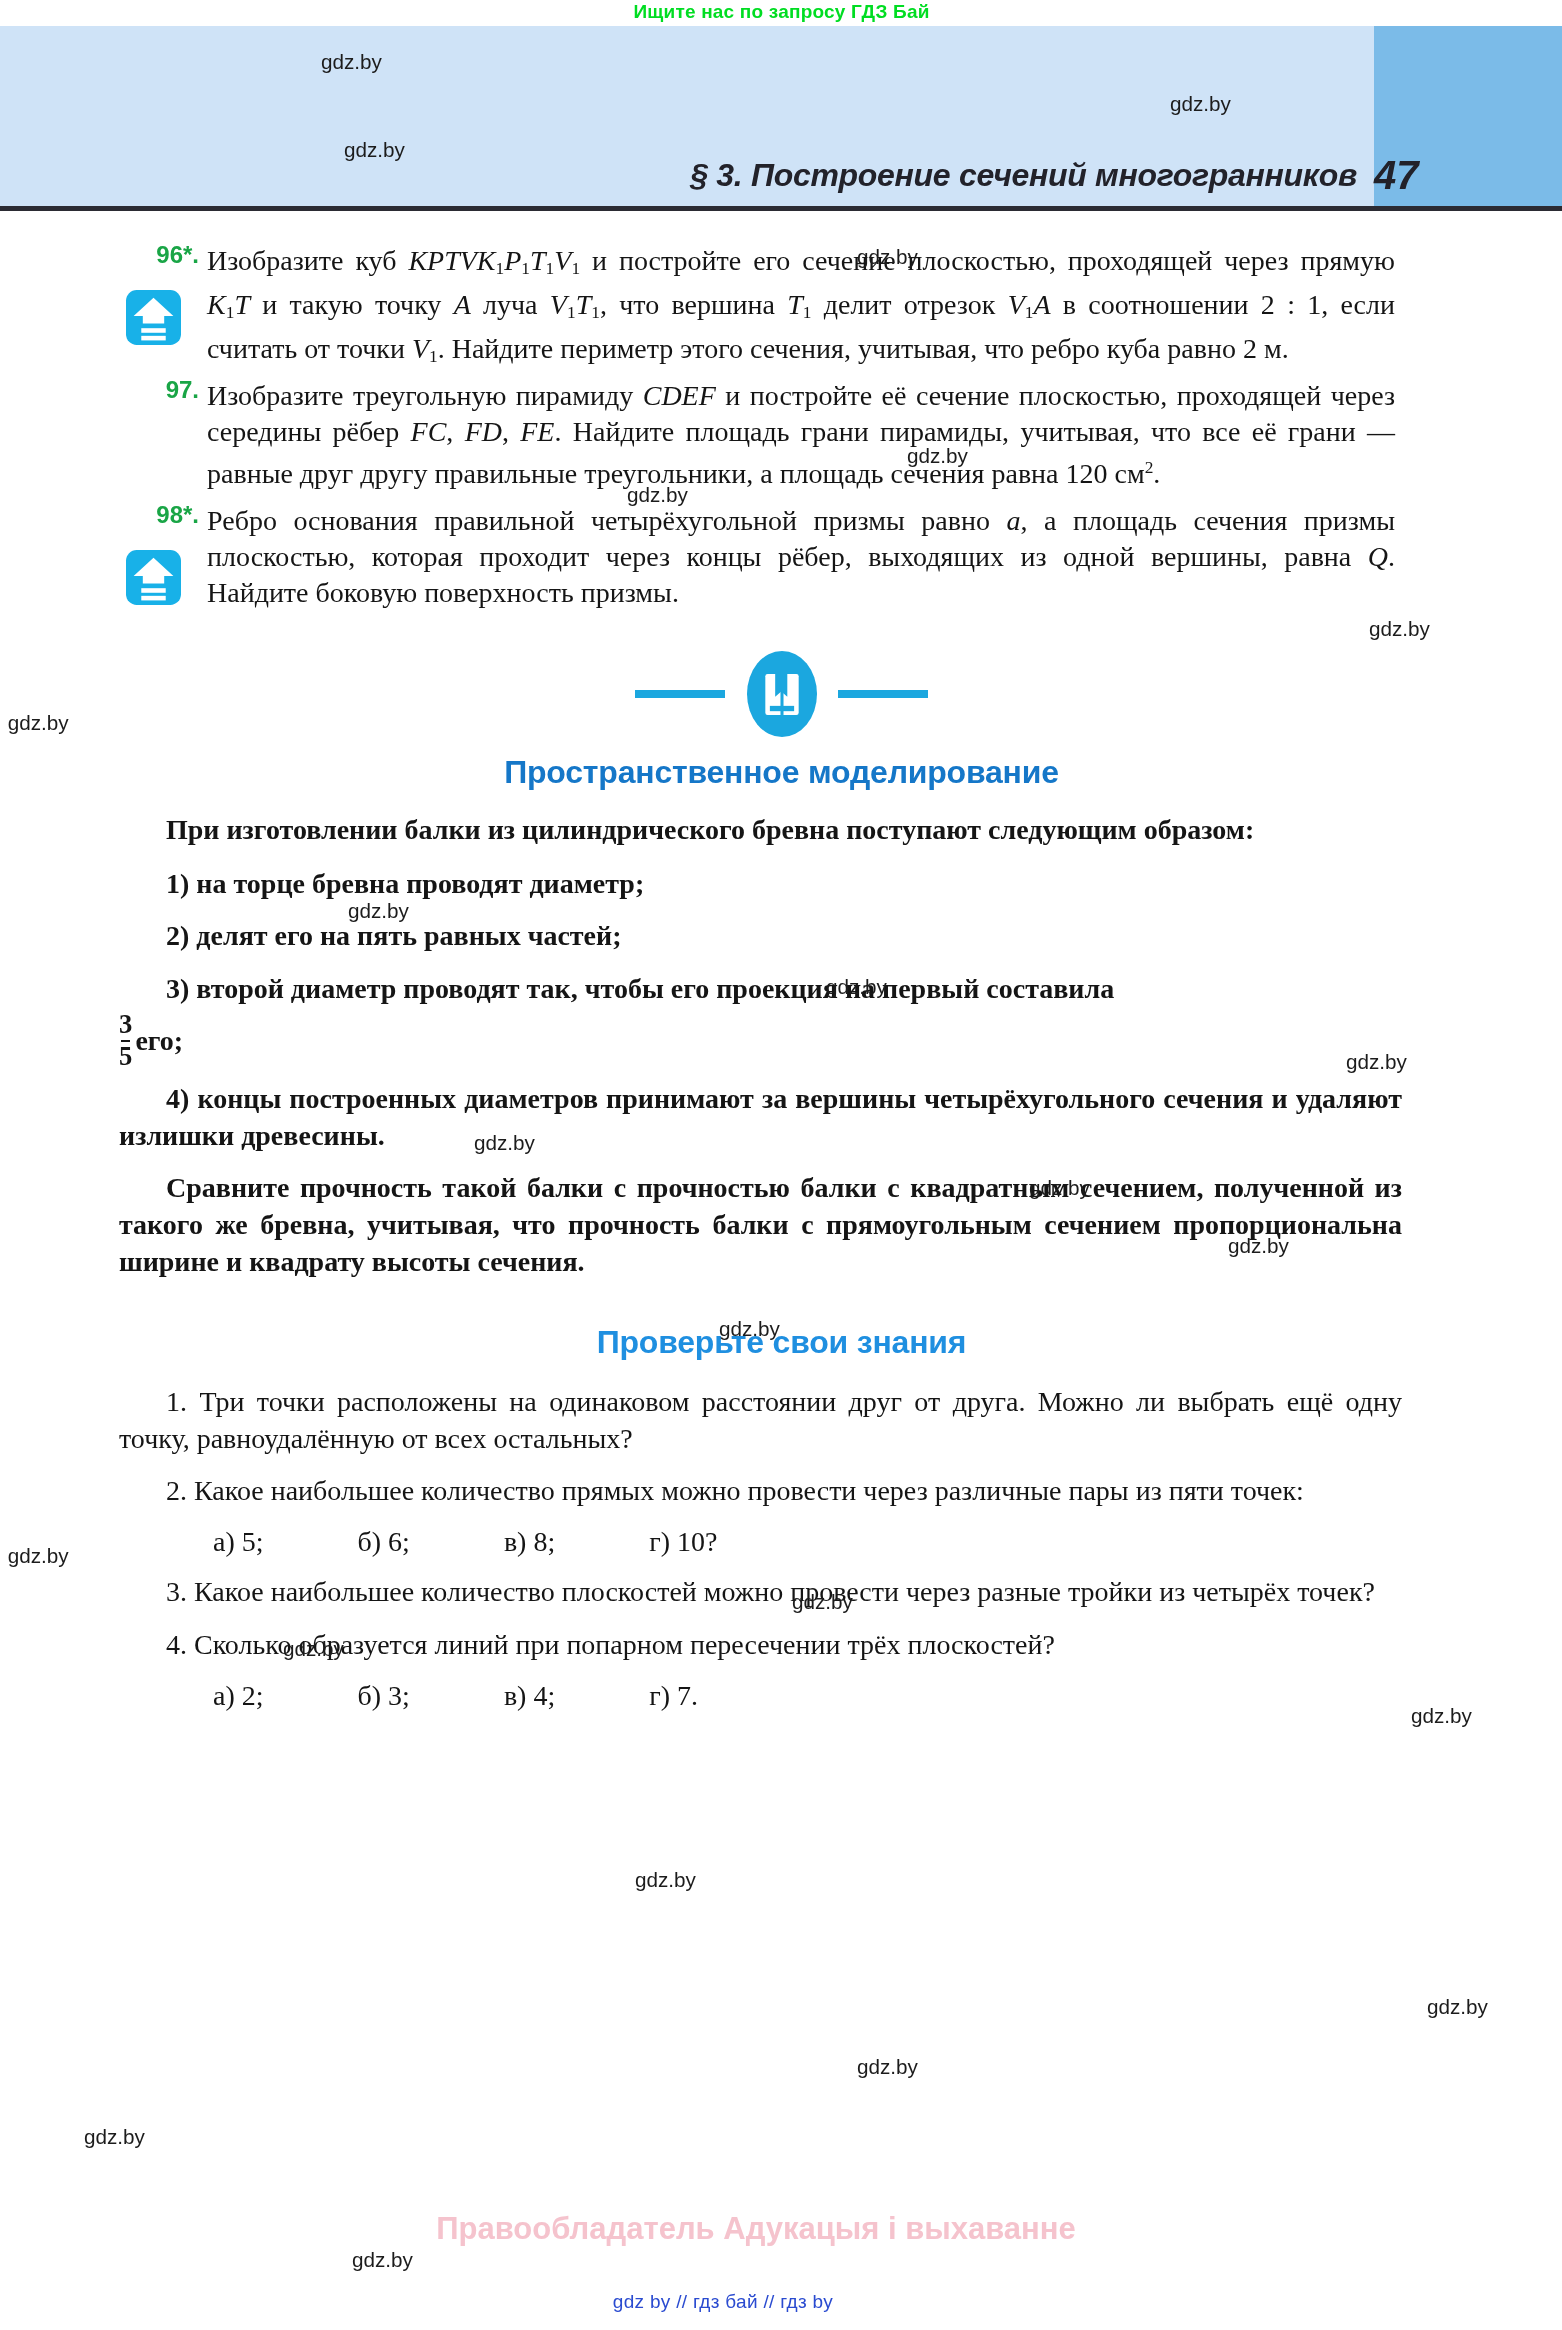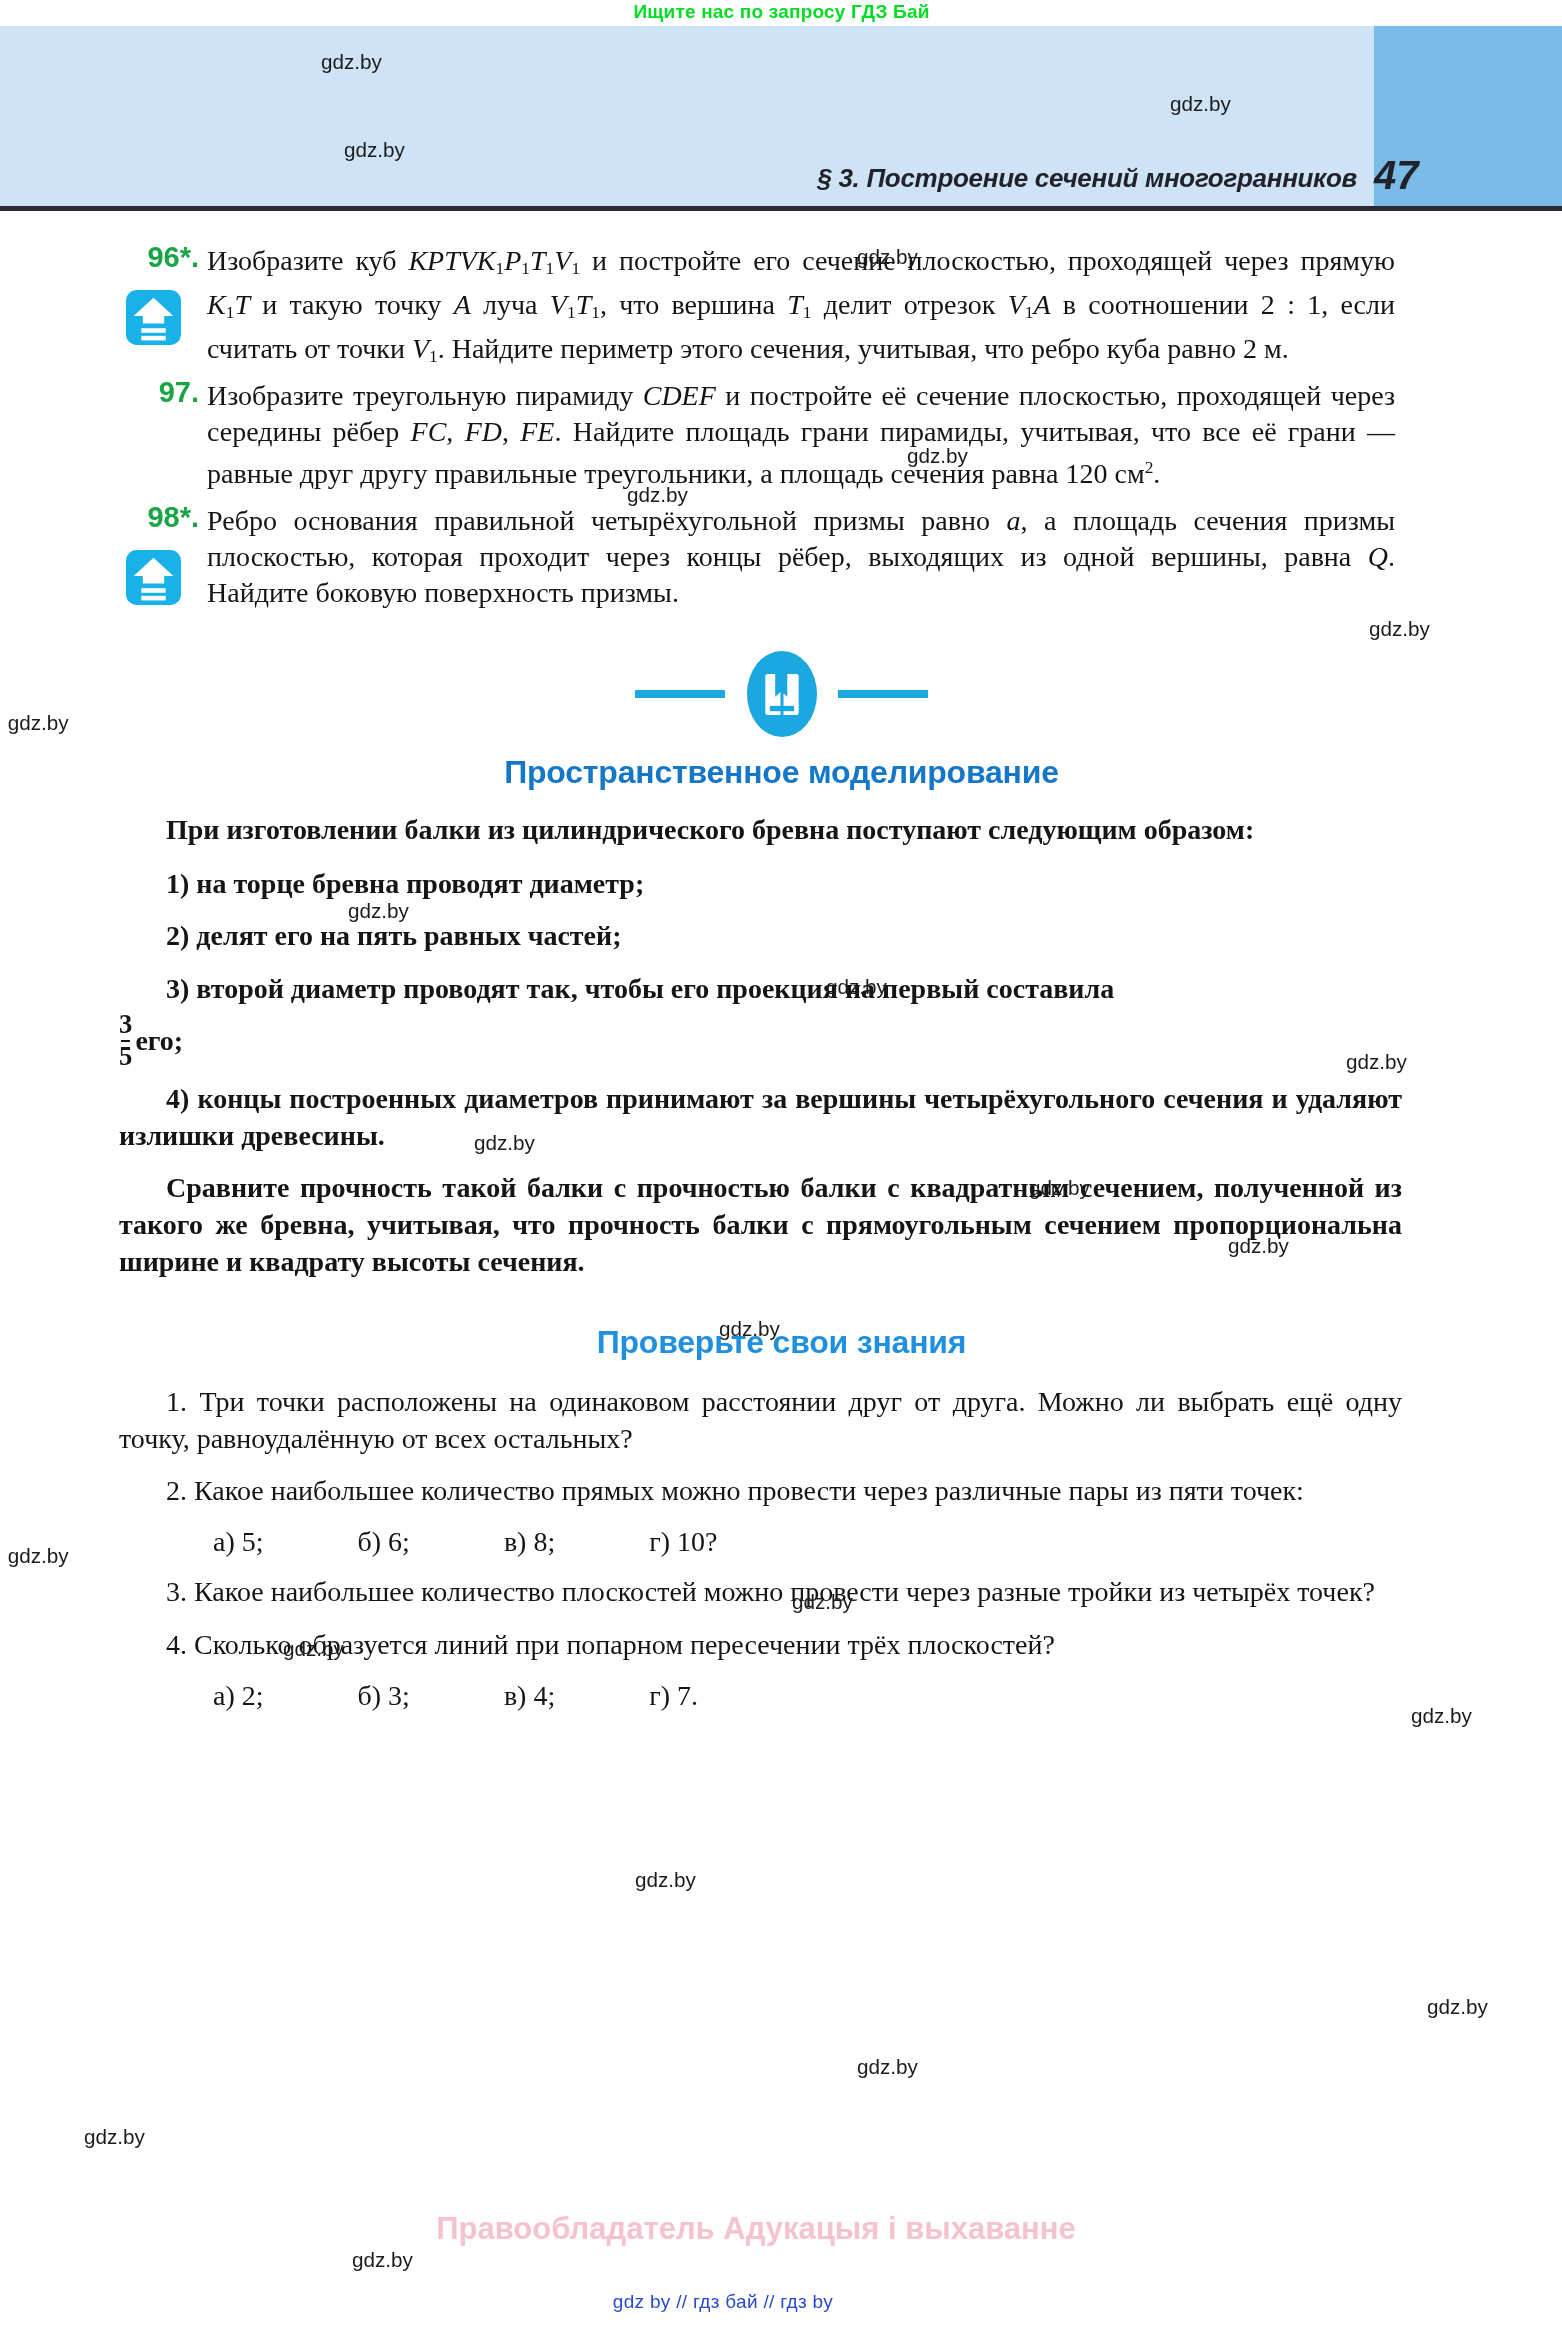--- a/index.html
+++ b/index.html
@@ -57,21 +57,21 @@
   }
   .running-head-title {
     position: absolute;
     left: 0; right: 189px;
     bottom: 12.2px;
     text-align: right;
     padding-right: 17px;
     font-family: "Liberation Sans", sans-serif;
     font-style: italic;
     font-weight: 700;
-    font-size: 26px;
+    font-size: 32px;
     color: #22222a;
     letter-spacing: -0.3px;
     margin-left: 25px;
   }
   .running-head-pagenum {
     position: absolute;
     right: 0; bottom: 7.7px;
     width: 189px;
     text-align: left;
     font-family: "Liberation Sans", sans-serif;
@@ -95,21 +95,21 @@
     padding-right: 168px;
   }
   .problem-number {
     position: absolute;
     left: 115px;
     top: 0;
     width: 84px;
     text-align: right;
     font-family: "Liberation Sans", sans-serif;
     font-weight: 700;
-    font-size: 29px;
+    font-size: 24px;
     color: #19a546;
     line-height: 1.0;
   }
   .problem-icon {
     position: absolute;
     left: 126px;
     width: 55px;
     height: 55px;
     border-radius: 10.7px;
     background: #18b1e8;

